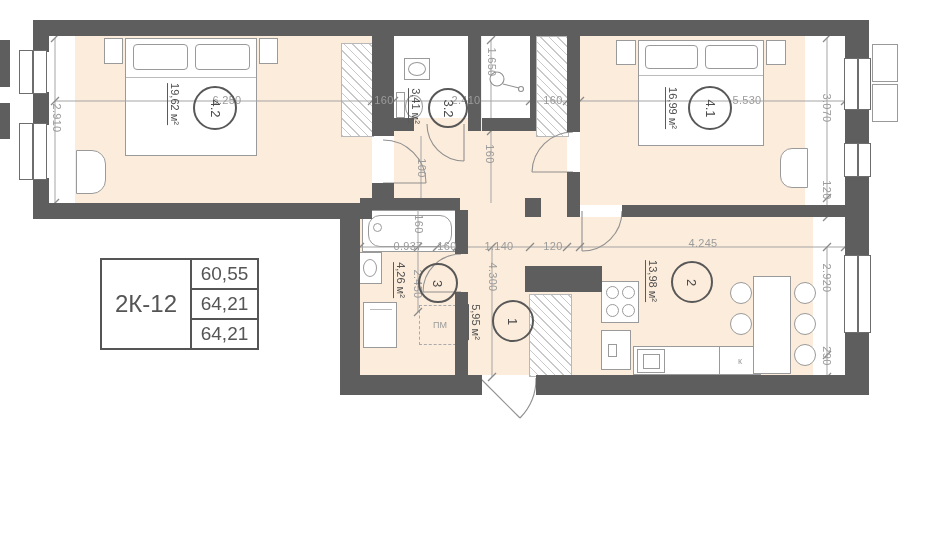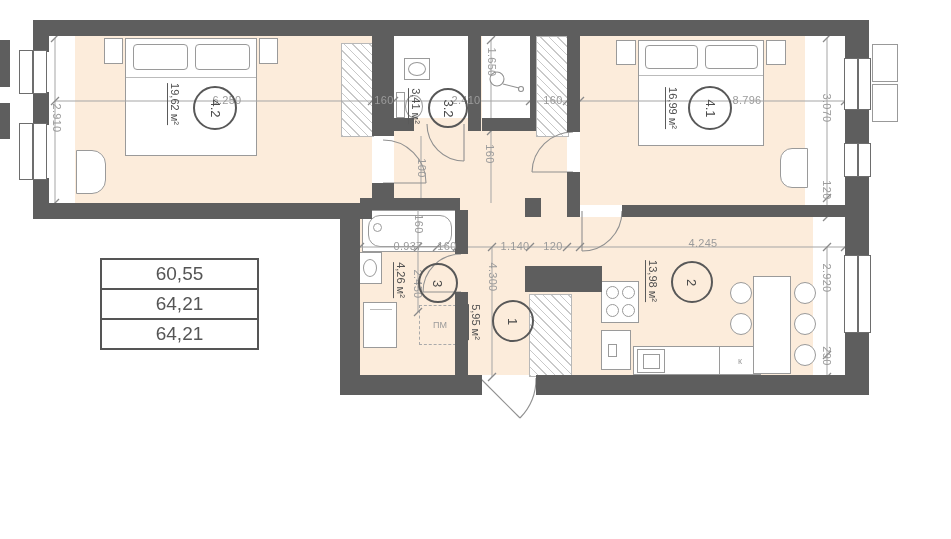--- a/index.html
+++ b/index.html
@@ -224,28 +224,28 @@
   <div class="win" style="left:844px;top:255px;width:27px;height:78px">
     <div class="winline" style="left:12px;top:0;width:2px;height:76px"></div>
   </div>
   <div class="win" style="left:872px;top:44px;width:26px;height:38px;border-color:#999"></div>
   <div class="win" style="left:872px;top:84px;width:26px;height:38px;border-color:#999"></div>
 
   <div class="dim" style="left:227px;top:100px">6.250</div>
   <div class="dim" style="left:384px;top:100px">160</div>
   <div class="dim" style="left:466px;top:100px">2.410</div>
   <div class="dim" style="left:553px;top:100px">160</div>
-  <div class="dim" style="left:747px;top:100px">8.796</div>
+  <div class="dim" style="left:747px;top:100px">5.530</div>
   <div class="dim v" style="left:56px;top:118px">2.910</div>
   <div class="dim v" style="left:491px;top:62px">1.650</div>
   <div class="dim v" style="left:421px;top:168px">100</div>
   <div class="dim v" style="left:489px;top:154px">160</div>
   <div class="dim" style="left:408px;top:246px">0.937</div>
   <div class="dim" style="left:447px;top:246px">160</div>
-  <div class="dim" style="left:515px;top:246px">1.140</div>
+  <div class="dim" style="left:499px;top:246px">1.140</div>
   <div class="dim" style="left:553px;top:246px">120</div>
   <div class="dim" style="left:703px;top:243px">4.245</div>
   <div class="dim v" style="left:418px;top:224px">160</div>
   <div class="dim v" style="left:417px;top:284px">2.450</div>
   <div class="dim v" style="left:492px;top:277px">4.300</div>
   <div class="dim v" style="left:826px;top:108px">3.070</div>
   <div class="dim v" style="left:826px;top:190px">120</div>
   <div class="dim v" style="left:826px;top:278px">2.920</div>
   <div class="dim v" style="left:826px;top:356px">290</div>
 
@@ -269,20 +269,21 @@
     <span>3</span>
   </div>
   <div class="roomnum" style="left:492px;top:300px;width:42px;height:42px">
     <span>1</span>
   </div>
   <div class="roomnum" style="left:671px;top:261px;width:42px;height:42px">
     <span>2</span>
   </div>
 
   <div class="itable">
+    <div class="unit">2К-12</div>
     <div class="vals">
       <div class="vrow">60,55</div>
       <div class="vrow">64,21</div>
       <div class="vrow">64,21</div>
     </div>
   </div>
 
 </div>
 
 </body></html>

